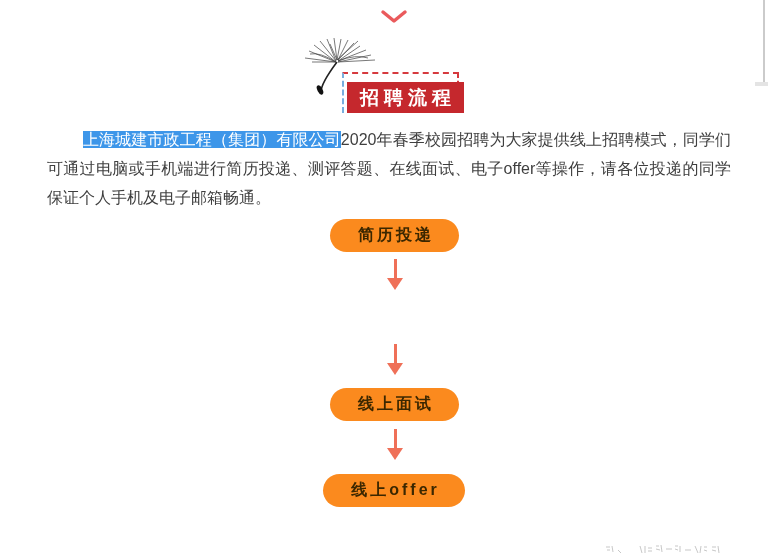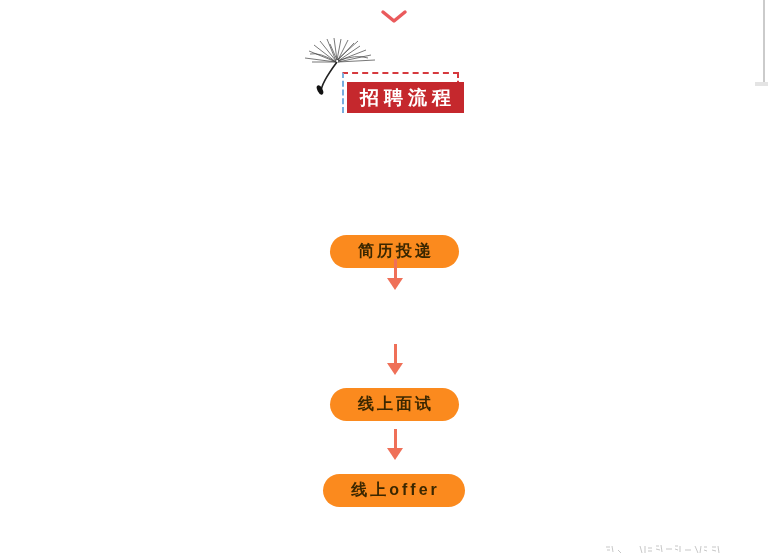--- a/index.html
+++ b/index.html
@@ -142,22 +142,23 @@
     </g>
     <path d="M21,54 C21,47 28,36 37,24" fill="none" stroke="#222222" stroke-width="1.6"></path>
     <ellipse cx="20" cy="52" rx="2.5" ry="5" fill="#111111" transform="rotate(-28 20 52)"></ellipse>
   </svg>
 
   <div class="dashed-frame"></div>
   <div class="banner">
     <span>招聘流程</span>
   </div>
 
-
-  <div class="step" style="left:330px; top:235px; width:129px;">
+  <p class="intro"><span class="hl">上海城建市政工程（集团）有限公司</span><span>2020年春季校园招聘为大家提供线上招聘模式，同学们可通过电脑或手机端进行简历投递、测评答题、在线面试、电子offer等操作，请各位投递的同学保证个人手机及电子邮箱畅通。</span></p>
+
+  <div class="step" style="left:330px; top:219px; width:129px;">
     <span>简历投递</span>
   </div>
 
   <div class="arrow" style="left:387px; top:259px;">
     <div class="arrow-line"></div>
     <div class="arrow-head"></div>
   </div>
 
 
   <div class="arrow" style="left:387px; top:344px;">

